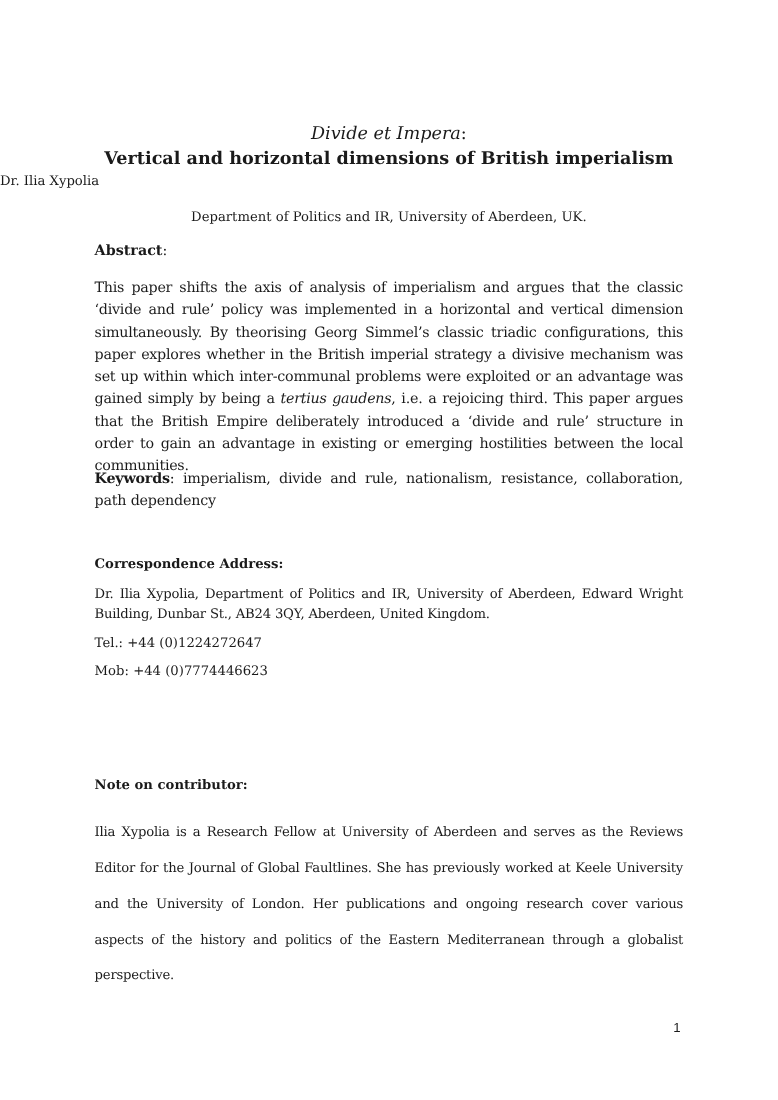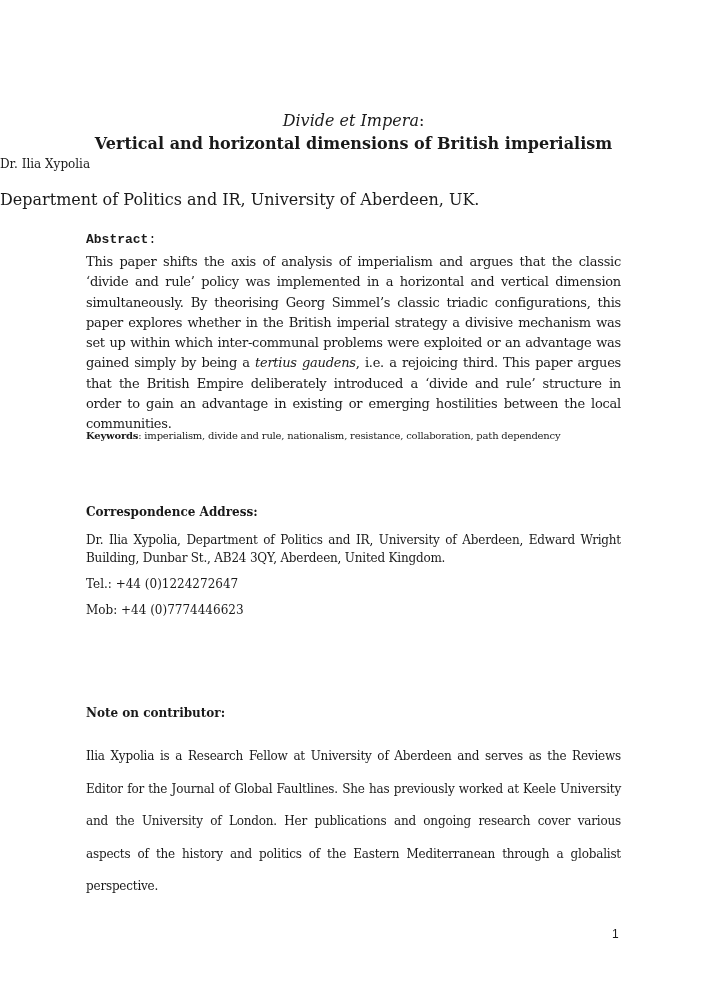--- a/index.html
+++ b/index.html
@@ -17,31 +17,31 @@
     .title1 .colon { font-style: normal; }
     .title2 {
       position: absolute; top: 134px; left: 0; width: 707px; text-align: center;
       font-size: 16px; font-weight: bold;
     }
     .author {
       position: absolute; top: 157px; left: 0; width: 707px; text-align: left;
       font-size: 12px;
     }
     .dept {
-      position: absolute; top: 190px; left: 0; width: 707px; 
-      font-size: 16px;
+      position: absolute; top: 190px; left: 0; width: 707px; text-align: center;
+      font-size: 12px;
     }
-    .abs-head { top: 232px; font-size: 13px; font-family: Liberation Mono, monospace; }
+    .abs-head { top: 221px; font-size: 13px; }
     .abs-head b { font-weight: bold; }
     .abstract {
       top: 252px; font-size: 13px; line-height: 20.3px; text-align: justify;
       letter-spacing: -0.25px;
     }
     .keywords {
-      top: 426px; font-size: 10px; line-height: 20px; text-align: justify;
+      top: 426px; font-size: 13px; line-height: 20px; text-align: justify;
       letter-spacing: -0.2px;
     }
     .corr-head { top: 505px; font-size: 12px; font-weight: bold; }
     .corr-addr {
       top: 531px; font-size: 12px; line-height: 18px; text-align: justify;
       letter-spacing: -0.2px;
     }
     .tel { top: 577px; font-size: 12px; }
     .mob { top: 603px; font-size: 12px; }
     .email { top: 630px; font-size: 12px; }

